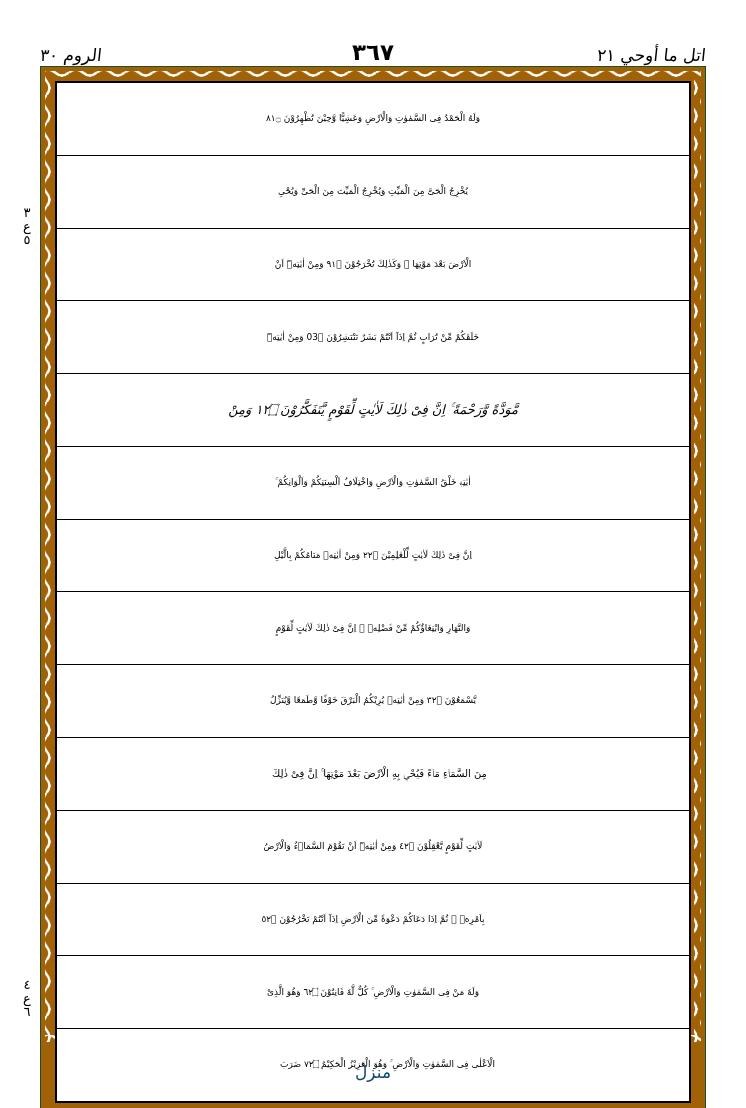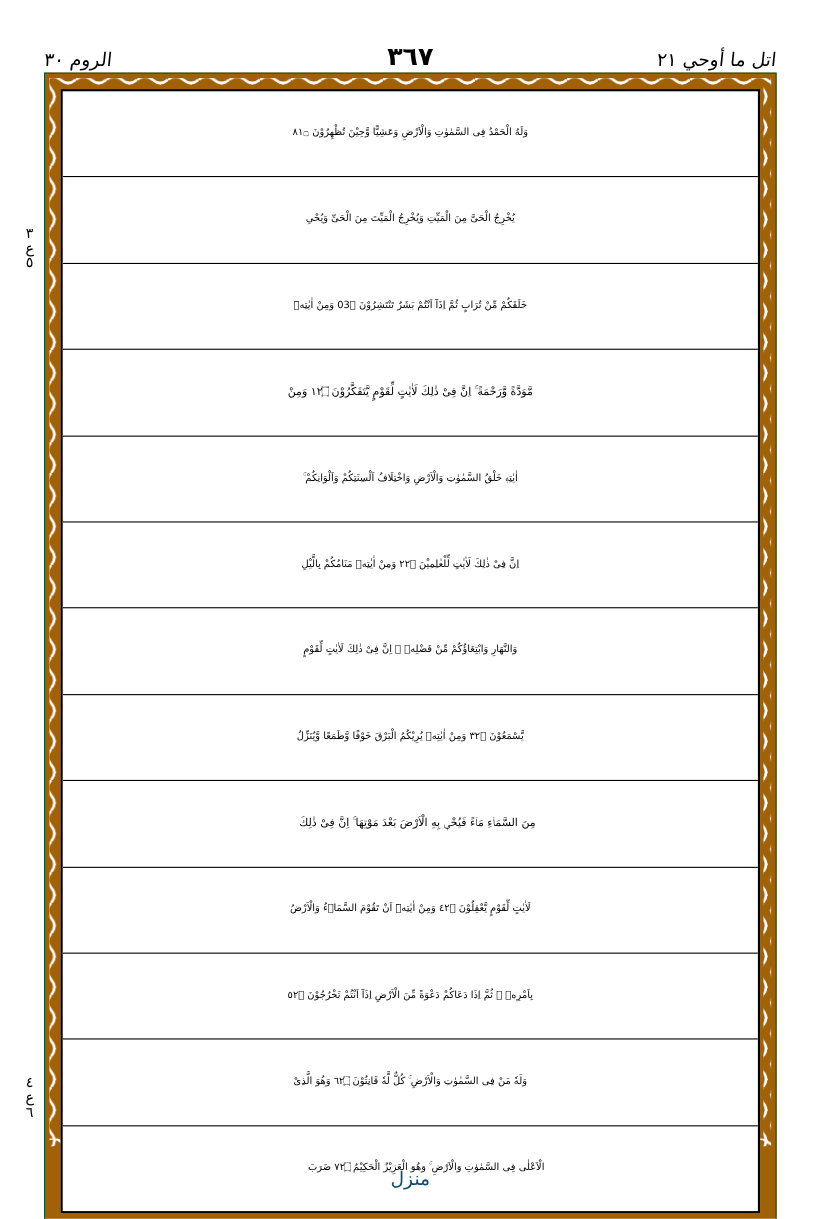--- a/index.html
+++ b/index.html
@@ -184,24 +184,27 @@
     <div class="frame-inner">
       <div class="lines">
 
         <div class="qline">
           <div class="qtext" style="font-size: 9px;">وَلَهُ الْحَمْدُ فِى السَّمٰوٰتِ وَالْاَرْضِ وَعَشِيًّا وَّحِيْنَ تُظْهِرُوْنَ ۝١٨</div>
         </div>
         <div class="qline">
           <div class="qtext" style="font-size: 9px;">يُخْرِجُ الْحَىَّ مِنَ الْمَيِّتِ وَيُخْرِجُ الْمَيِّتَ مِنَ الْحَىِّ وَيُحْىِ</div>
         </div>
         <div class="qline">
+          <div class="qtext" style="font-size: 9px;">الْاَرْضَ بَعْدَ مَوْتِهَا ۚ وَكَذٰلِكَ تُخْرَجُوْنَ ۝١٩ وَمِنْ اٰيٰتِهٖٓ اَنْ</div>
+        </div>
+        <div class="qline">
           <div class="qtext" style="font-size: 9px;">خَلَقَكُمْ مِّنْ تُرَابٍ ثُمَّ اِذَآ اَنْتُمْ بَشَرٌ تَنْتَشِرُوْنَ ۝30 وَمِنْ اٰيٰتِهٖٓ</div>
         </div>
         <div class="qline">
-          <div class="qtext" style="font-size: 10px;">مَّوَدَّةً وَّرَحْمَةً ۚ اِنَّ فِىْ ذٰلِكَ لَاٰيٰتٍ لِّقَوْمٍ يَّتَفَكَّرُوْنَ ۝٢١ وَمِنْ</div>
+          <div class="qtext" style="font-size: 13px; font-style: italic;">مَّوَدَّةً وَّرَحْمَةً ۚ اِنَّ فِىْ ذٰلِكَ لَاٰيٰتٍ لِّقَوْمٍ يَّتَفَكَّرُوْنَ ۝٢١ وَمِنْ</div>
         </div>
         <div class="qline">
           <div class="qtext" style="font-size: 9px;">اٰيٰتِهٖ خَلْقُ السَّمٰوٰتِ وَالْاَرْضِ وَاخْتِلَافُ اَلْسِنَتِكُمْ وَاَلْوَانِكُمْ ۚ</div>
         </div>
         <div class="qline">
           <div class="qtext" style="font-size: 9px;">اِنَّ فِىْ ذٰلِكَ لَاٰيٰتٍ لِّلْعٰلِمِيْنَ ۝٢٢ وَمِنْ اٰيٰتِهٖ مَنَامُكُمْ بِالَّيْلِ</div>
         </div>
         <div class="qline">
           <div class="qtext" style="font-size: 9px;">وَالنَّهَارِ وَابْتِغَاؤُكُمْ مِّنْ فَضْلِهٖ ۚ اِنَّ فِىْ ذٰلِكَ لَاٰيٰتٍ لِّقَوْمٍ</div>
         </div>

